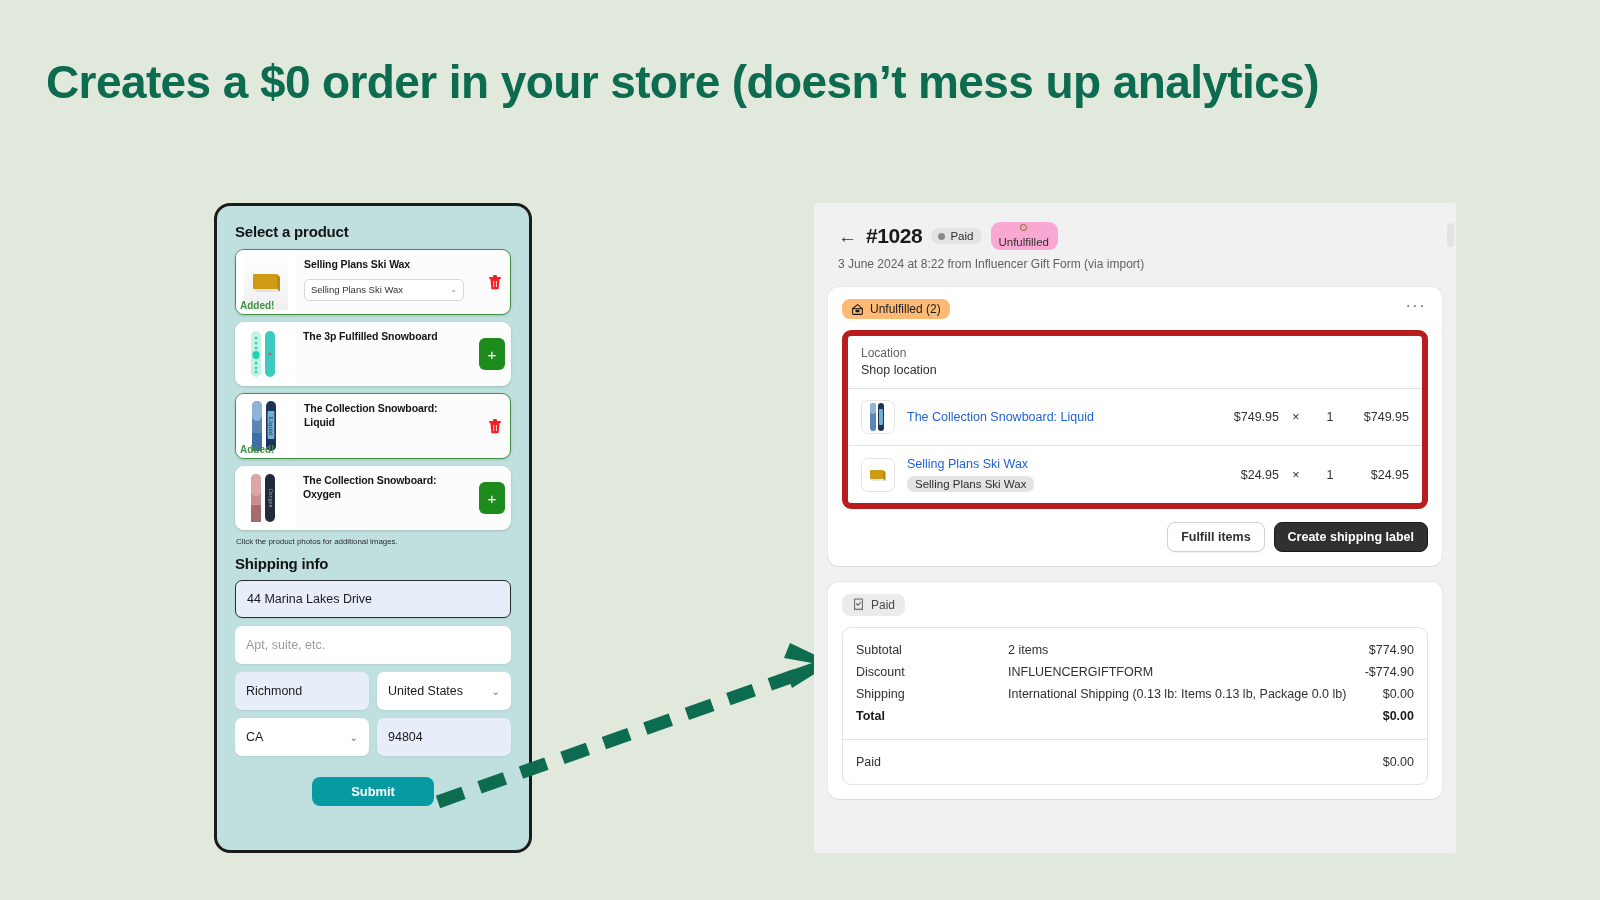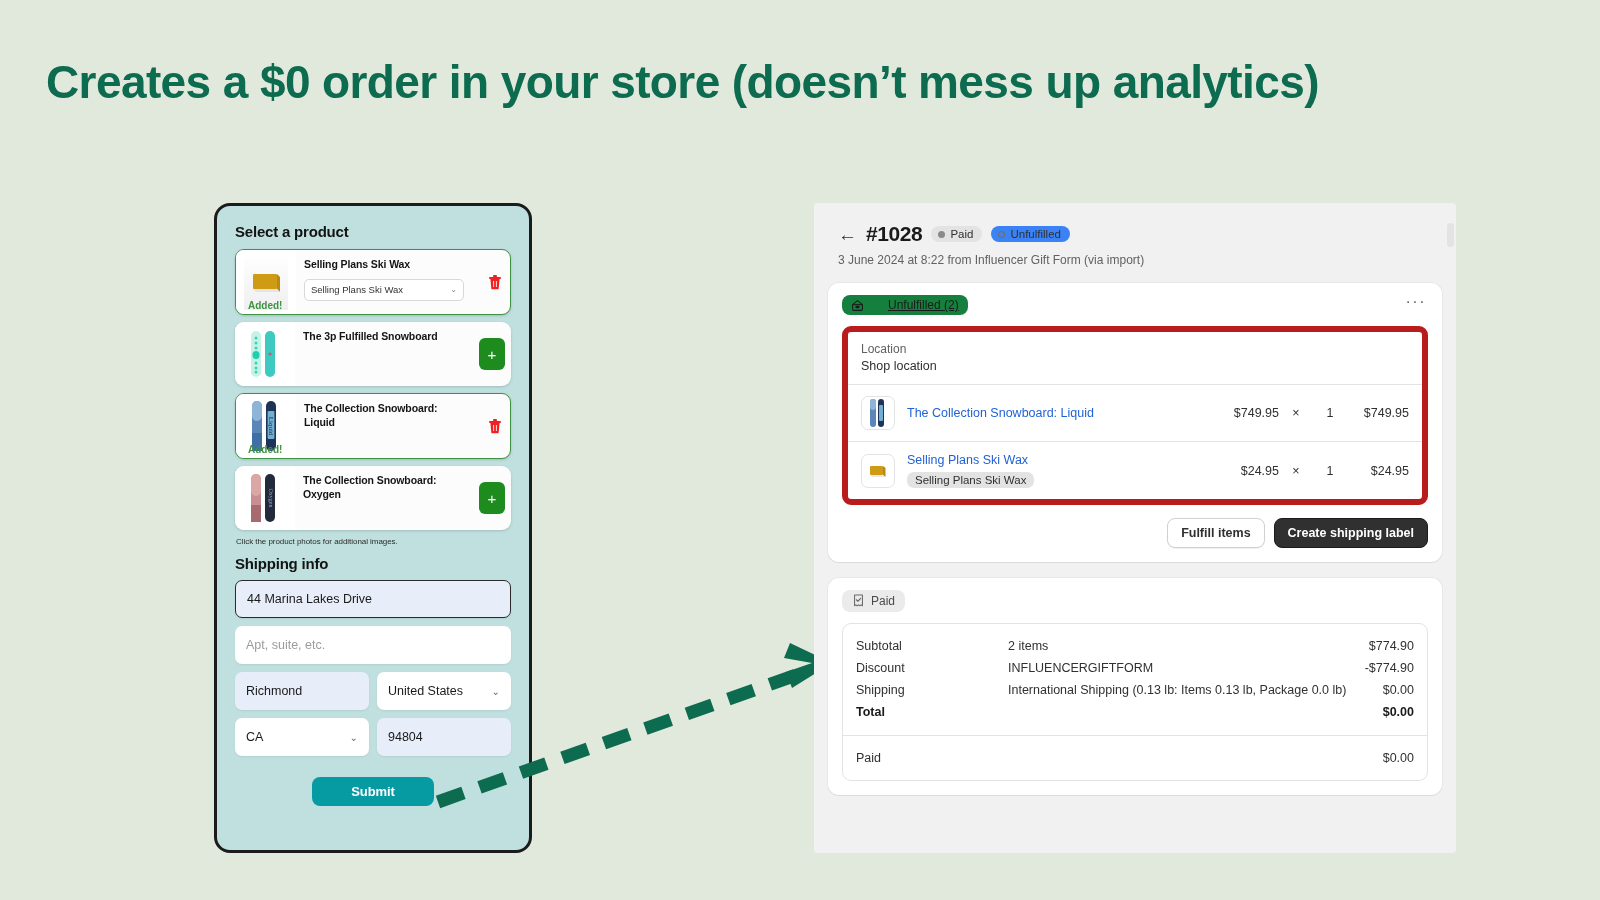--- a/index.html
+++ b/index.html
@@ -69,21 +69,21 @@
     border: 1px solid #d8d8d8;
     border-radius: 5px;
     font-size: 9.5px; color: #333;
     display: flex; align-items: center;
     padding: 0 6px;
     justify-content: space-between;
     cursor: pointer;
   }
   .variant-select .chev { font-size: 8px; color: #888; }
   .added-label {
-    position: absolute; left: 12px; bottom: 3px;
+    position: absolute; left: 4px; bottom: 3px;
     font-size: 10px; color: #3f9144; font-weight: 600;
   }
   .trash-btn {
     position: absolute; right: 8px; top: 50%;
     transform: translateY(-50%);
     cursor: pointer; line-height: 0;
   }
   .add-btn {
     position: absolute; right: 6px; top: 50%;
     transform: translateY(-50%);
@@ -159,42 +159,41 @@
     letter-spacing: -0.4px;
   }
   .badge {
     display: inline-flex; align-items: center; gap: 5px;
     padding: 2px 9px 2px 7px;
     border-radius: 9px;
     font-size: 11.5px; color: #303030;
     cursor: pointer;
   }
   .badge.grey { background: #e3e3e3; }
-  .badge.yellow { background: #3b82f6; }
+  .badge.yellow { background: #f9a8d4; flex-direction: column; }
   .dot-filled { width: 7px; height: 7px; border-radius: 50%; background: #8a8a8a; }
   .dot-ring { width: 7px; height: 7px; border-radius: 50%; border: 1.6px solid #8a6a20; }
   .admin-sub {
     margin-top: 7px;
     font-size: 12px; color: #616161;
   }
 
   .card {
     background: #fff;
     margin: 16px 14px 0 14px;
     border-radius: 11px;
     box-shadow: 0 1px 0 rgba(0,0,0,.05), 0 0 0 1px rgba(0,0,0,.04);
     padding: 12px 14px 14px 14px;
   }
   .card-head { display: flex; align-items: center; justify-content: space-between; }
   .badge-fulfil {
-    display: inline-flex; align-items: center; gap: 24px;
-    background: #15803d; border-radius: 8px;
+    display: inline-flex; align-items: center; gap: 6px;
+    background: #fdba74; border-radius: 8px;
     padding: 3px 9px; font-size: 12px; color: #1a1a1a;
     cursor: pointer;
-    text-decoration: underline;
   }
   .kebab { color: #616161; font-size: 16px; letter-spacing: 1.5px; cursor: pointer; line-height: .6; padding: 0 2px 6px 2px;}
   .inner-box {
     margin-top: 11px;
     border: 6px solid #b91c1c;
     border-radius: 9px;
     overflow: hidden;
   }
   .loc-block { padding: 10px 13px 11px 13px; border-bottom: 1px solid #e3e3e3; }
   .loc-label { font-size: 12px; color: #616161; }

